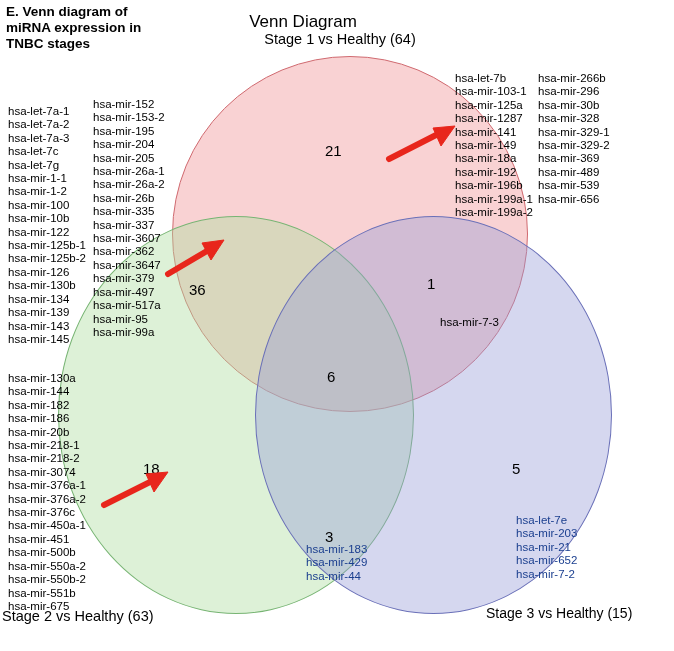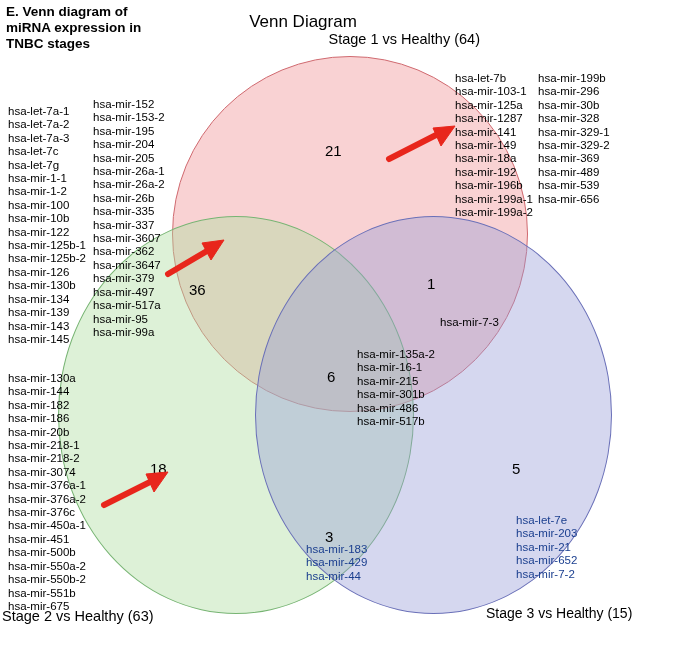--- a/index.html
+++ b/index.html
@@ -36,24 +36,24 @@
     position: absolute;
     left: 0;
     top: 12px;
     width: 606px;
     text-align: center;
     font-size: 17px;
     font-weight: normal;
   }
   #label-stage1 {
     position: absolute;
-    left: 180px;
+    left: 190px;
     top: 31px;
     width: 300px;
-    text-align: right;
+    text-align: center;
     font-size: 14.5px;
   }
   #label-stage2 {
     position: absolute;
     left: 2px;
     top: 608px;
     font-size: 14.5px;
   }
   #label-stage3 {
     position: absolute;
@@ -91,21 +91,21 @@
     border: 1px solid #6a70b8;
   }
   
   .count {
     position: absolute;
     font-size: 15px;
     font-weight: normal;
     color: #000;
   }
   #count-stage1-only { left: 325px; top: 142px; }
-  #count-stage2-only { left: 143px; top: 460px; margin-left: 7px; }
+  #count-stage2-only { left: 143px; top: 460px; }
   #count-stage3-only { left: 512px; top: 460px; }
   #count-s1-s2      { left: 189px; top: 281px; }
   #count-s1-s3      { left: 427px; top: 275px; }
   #count-s2-s3      { left: 325px; top: 528px; }
   #count-center     { left: 327px; top: 368px; }
   
   .mirna-list {
     position: absolute;
     font-size: 11.5px;
     line-height: 13.4px;
@@ -208,37 +208,31 @@
 hsa-mir-103-1
 hsa-mir-125a
 hsa-mir-1287
 hsa-mir-141
 hsa-mir-149
 hsa-mir-18a
 hsa-mir-192
 hsa-mir-196b
 hsa-mir-199a-1
 hsa-mir-199a-2</div>
-  <div class="mirna-list" id="list-stage1-only-col2">hsa-mir-199b
+  <div class="mirna-list" id="list-stage1-only-col2">hsa-mir-266b
 hsa-mir-296
 hsa-mir-30b
 hsa-mir-328
 hsa-mir-329-1
 hsa-mir-329-2
 hsa-mir-369
 hsa-mir-489
 hsa-mir-539
 hsa-mir-656</div>
   <div class="mirna-list" id="list-s1-s3">hsa-mir-7-3</div>
-  <div class="mirna-list" id="list-center">hsa-mir-135a-2
-hsa-mir-16-1
-hsa-mir-215
-hsa-mir-301b
-hsa-mir-486
-hsa-mir-517b</div>
   <div class="mirna-list" id="list-s2-s3">hsa-mir-183
 hsa-mir-429
 hsa-mir-44</div>
   <div class="mirna-list" id="list-stage3-only">hsa-let-7e
 hsa-mir-203
 hsa-mir-21
 hsa-mir-652
 hsa-mir-7-2</div>
 
   <svg class="arrow" style="left:385px; top:122px;" width="75" height="42" viewBox="0 0 75 42">

